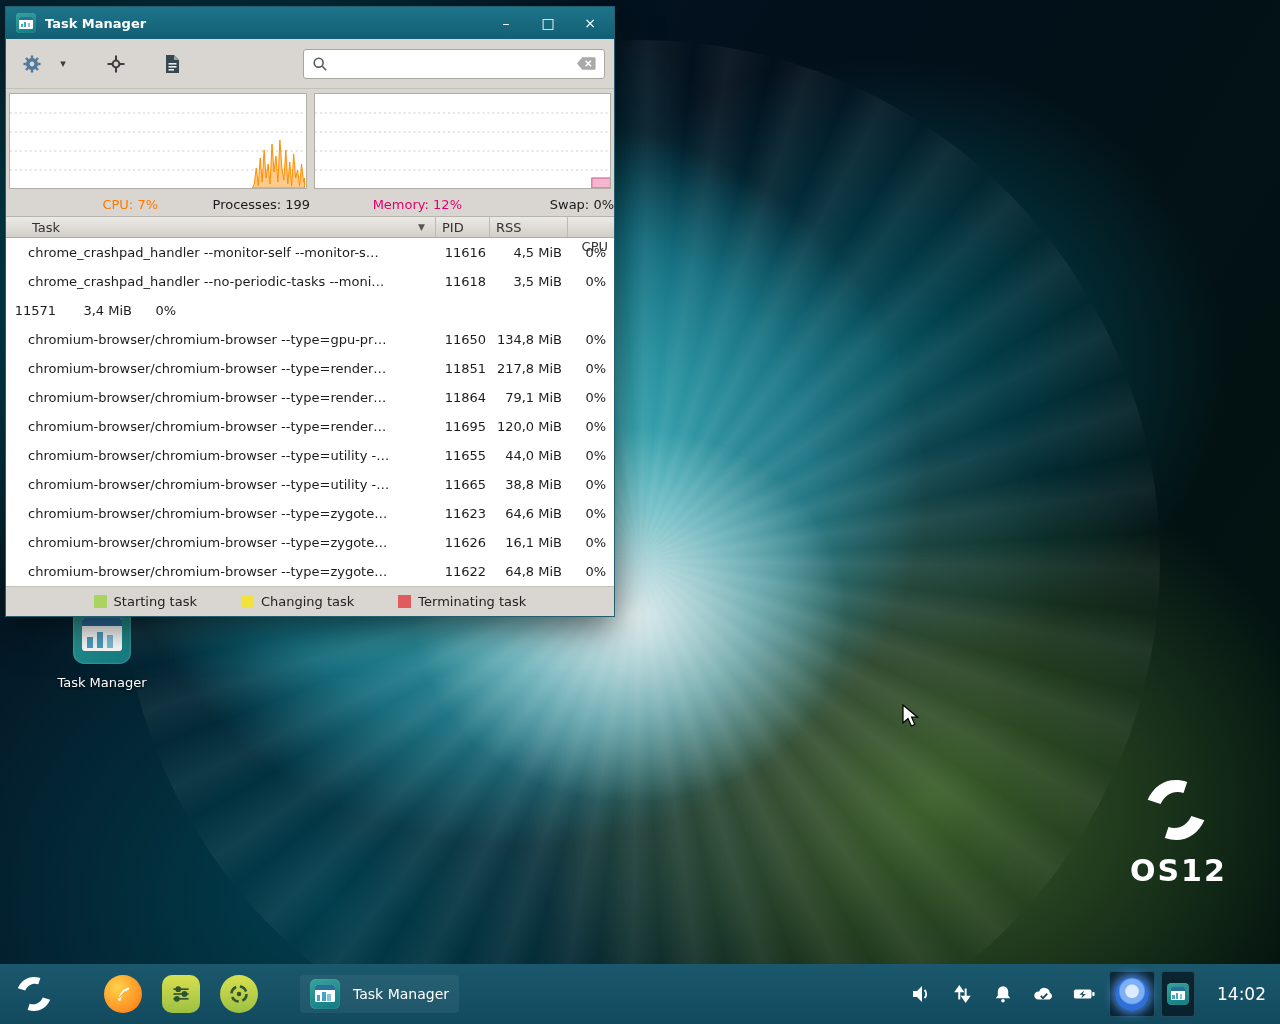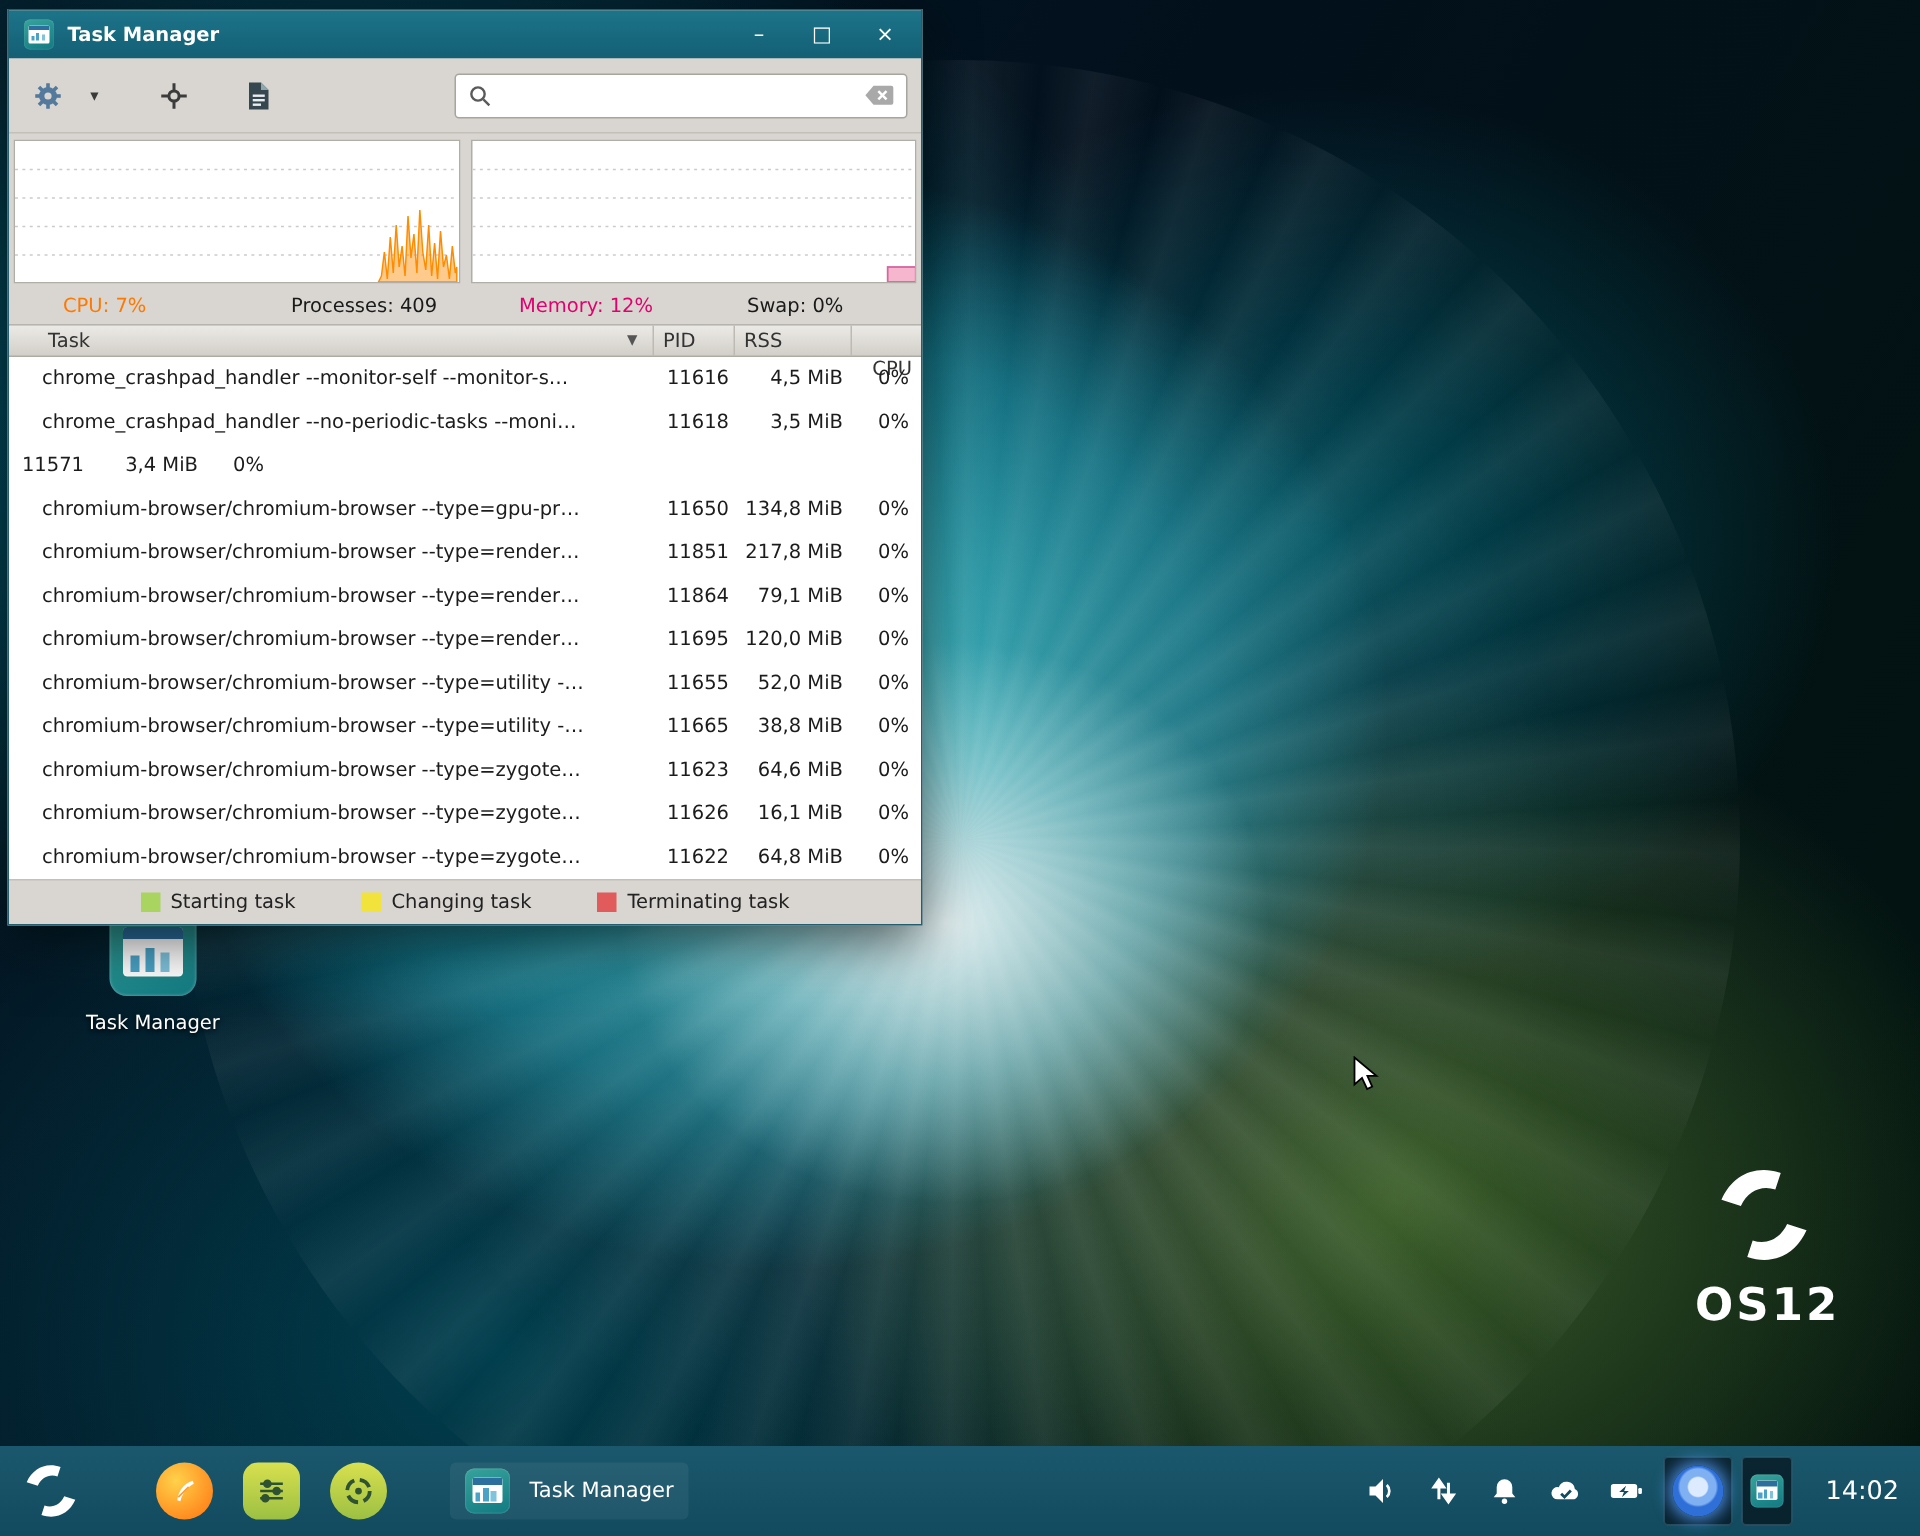--- a/index.html
+++ b/index.html
@@ -71,21 +71,21 @@
     padding:0 8px; gap:8px; }
   .search input{ flex:1; border:none; outline:none; font-size:13px; min-width:0;
     font-family:"DejaVu Sans",sans-serif; background:transparent; }
 
   .graphs{ height:104px; display:flex; gap:7px; padding:4px 3px; }
   .graph{ flex:1; background:#fff; border:1px solid #b1ada7; position:relative; overflow:hidden; }
   .graph svg{ position:absolute; inset:0; width:100%; height:100%; }
 
   .statusbar{ height:23px; display:flex; align-items:center; font-size:13px;
     background:#d9d6d1; }
-  .stat{ flex:1; text-align:left; white-space:nowrap;padding-left:36px; }
+  .stat{ flex:1; text-align:right; white-space:nowrap;padding-left:36px; }
 
   .thead{ display:flex; height:22px; background:linear-gradient(#eceae6,#d2cfc9);
     border-top:1px solid #b7b3ad; border-bottom:1px solid #aeaaa4;
     font-size:13px; color:#333; }
   .th{ display:flex; align-items:center; padding:0 6px; border-right:1px solid #bdb9b3; }
   .th.task{ flex:1; justify-content:space-between; padding-left:26px; }
   .th .sort{ font-size:9px; color:#555; margin-right:4px; }
   .th.pid{ width:54px; }
   .th.rss{ width:78px; }
   .th.cpu{ width:46px; justify-content:flex-end; border-right:none;margin-top:29px; }
@@ -252,21 +252,21 @@
           <line x1="0" y1="57" x2="300" y2="57"></line>
             <line x1="0" y1="76" x2="300" y2="76"></line>
         </g>
         <rect x="281" y="84" width="19" height="10" fill="#f6b6ce" stroke="#d4679f" stroke-width="1.2"></rect>
       </svg>
     </div>
   </div>
 
   <div class="statusbar">
     <span class="stat" style="color: rgb(255, 120, 0);"><span>CPU:</span> <span>7%</span></span>
-    <span class="stat" style="color: rgb(26, 26, 26);"><span>Processes:</span> <span>409</span></span>
+    <span class="stat" style="color: rgb(26, 26, 26);"><span>Processes:</span> <span>199</span></span>
     <span class="stat" style="color: rgb(226, 0, 110);"><span>Memory:</span> <span>12%</span></span>
     <span class="stat" style="color: rgb(26, 26, 26);"><span>Swap:</span> <span>0%</span></span>
   </div>
 
   <div class="thead">
     <div class="th task">
       <span>Task</span>
       <span class="sort">▼</span>
     </div>
     <div class="th pid">PID</div>
@@ -312,21 +312,21 @@
       </div>
       <div class="trow">
         <div class="cell task">chromium-browser/chromium-browser --type=render…</div>
         <div class="cell pid">11695</div>
         <div class="cell rss">120,0 MiB</div>
         <div class="cell cpu">0%</div>
       </div>
       <div class="trow">
         <div class="cell task">chromium-browser/chromium-browser --type=utility -…</div>
         <div class="cell pid">11655</div>
-        <div class="cell rss">52,0 MiB</div>
+        <div class="cell rss">44,0 MiB</div>
         <div class="cell cpu">0%</div>
       </div>
       <div class="trow">
         <div class="cell task">chromium-browser/chromium-browser --type=utility -…</div>
         <div class="cell pid">11665</div>
         <div class="cell rss">38,8 MiB</div>
         <div class="cell cpu">0%</div>
       </div>
       <div class="trow">
         <div class="cell task">chromium-browser/chromium-browser --type=zygote…</div>

